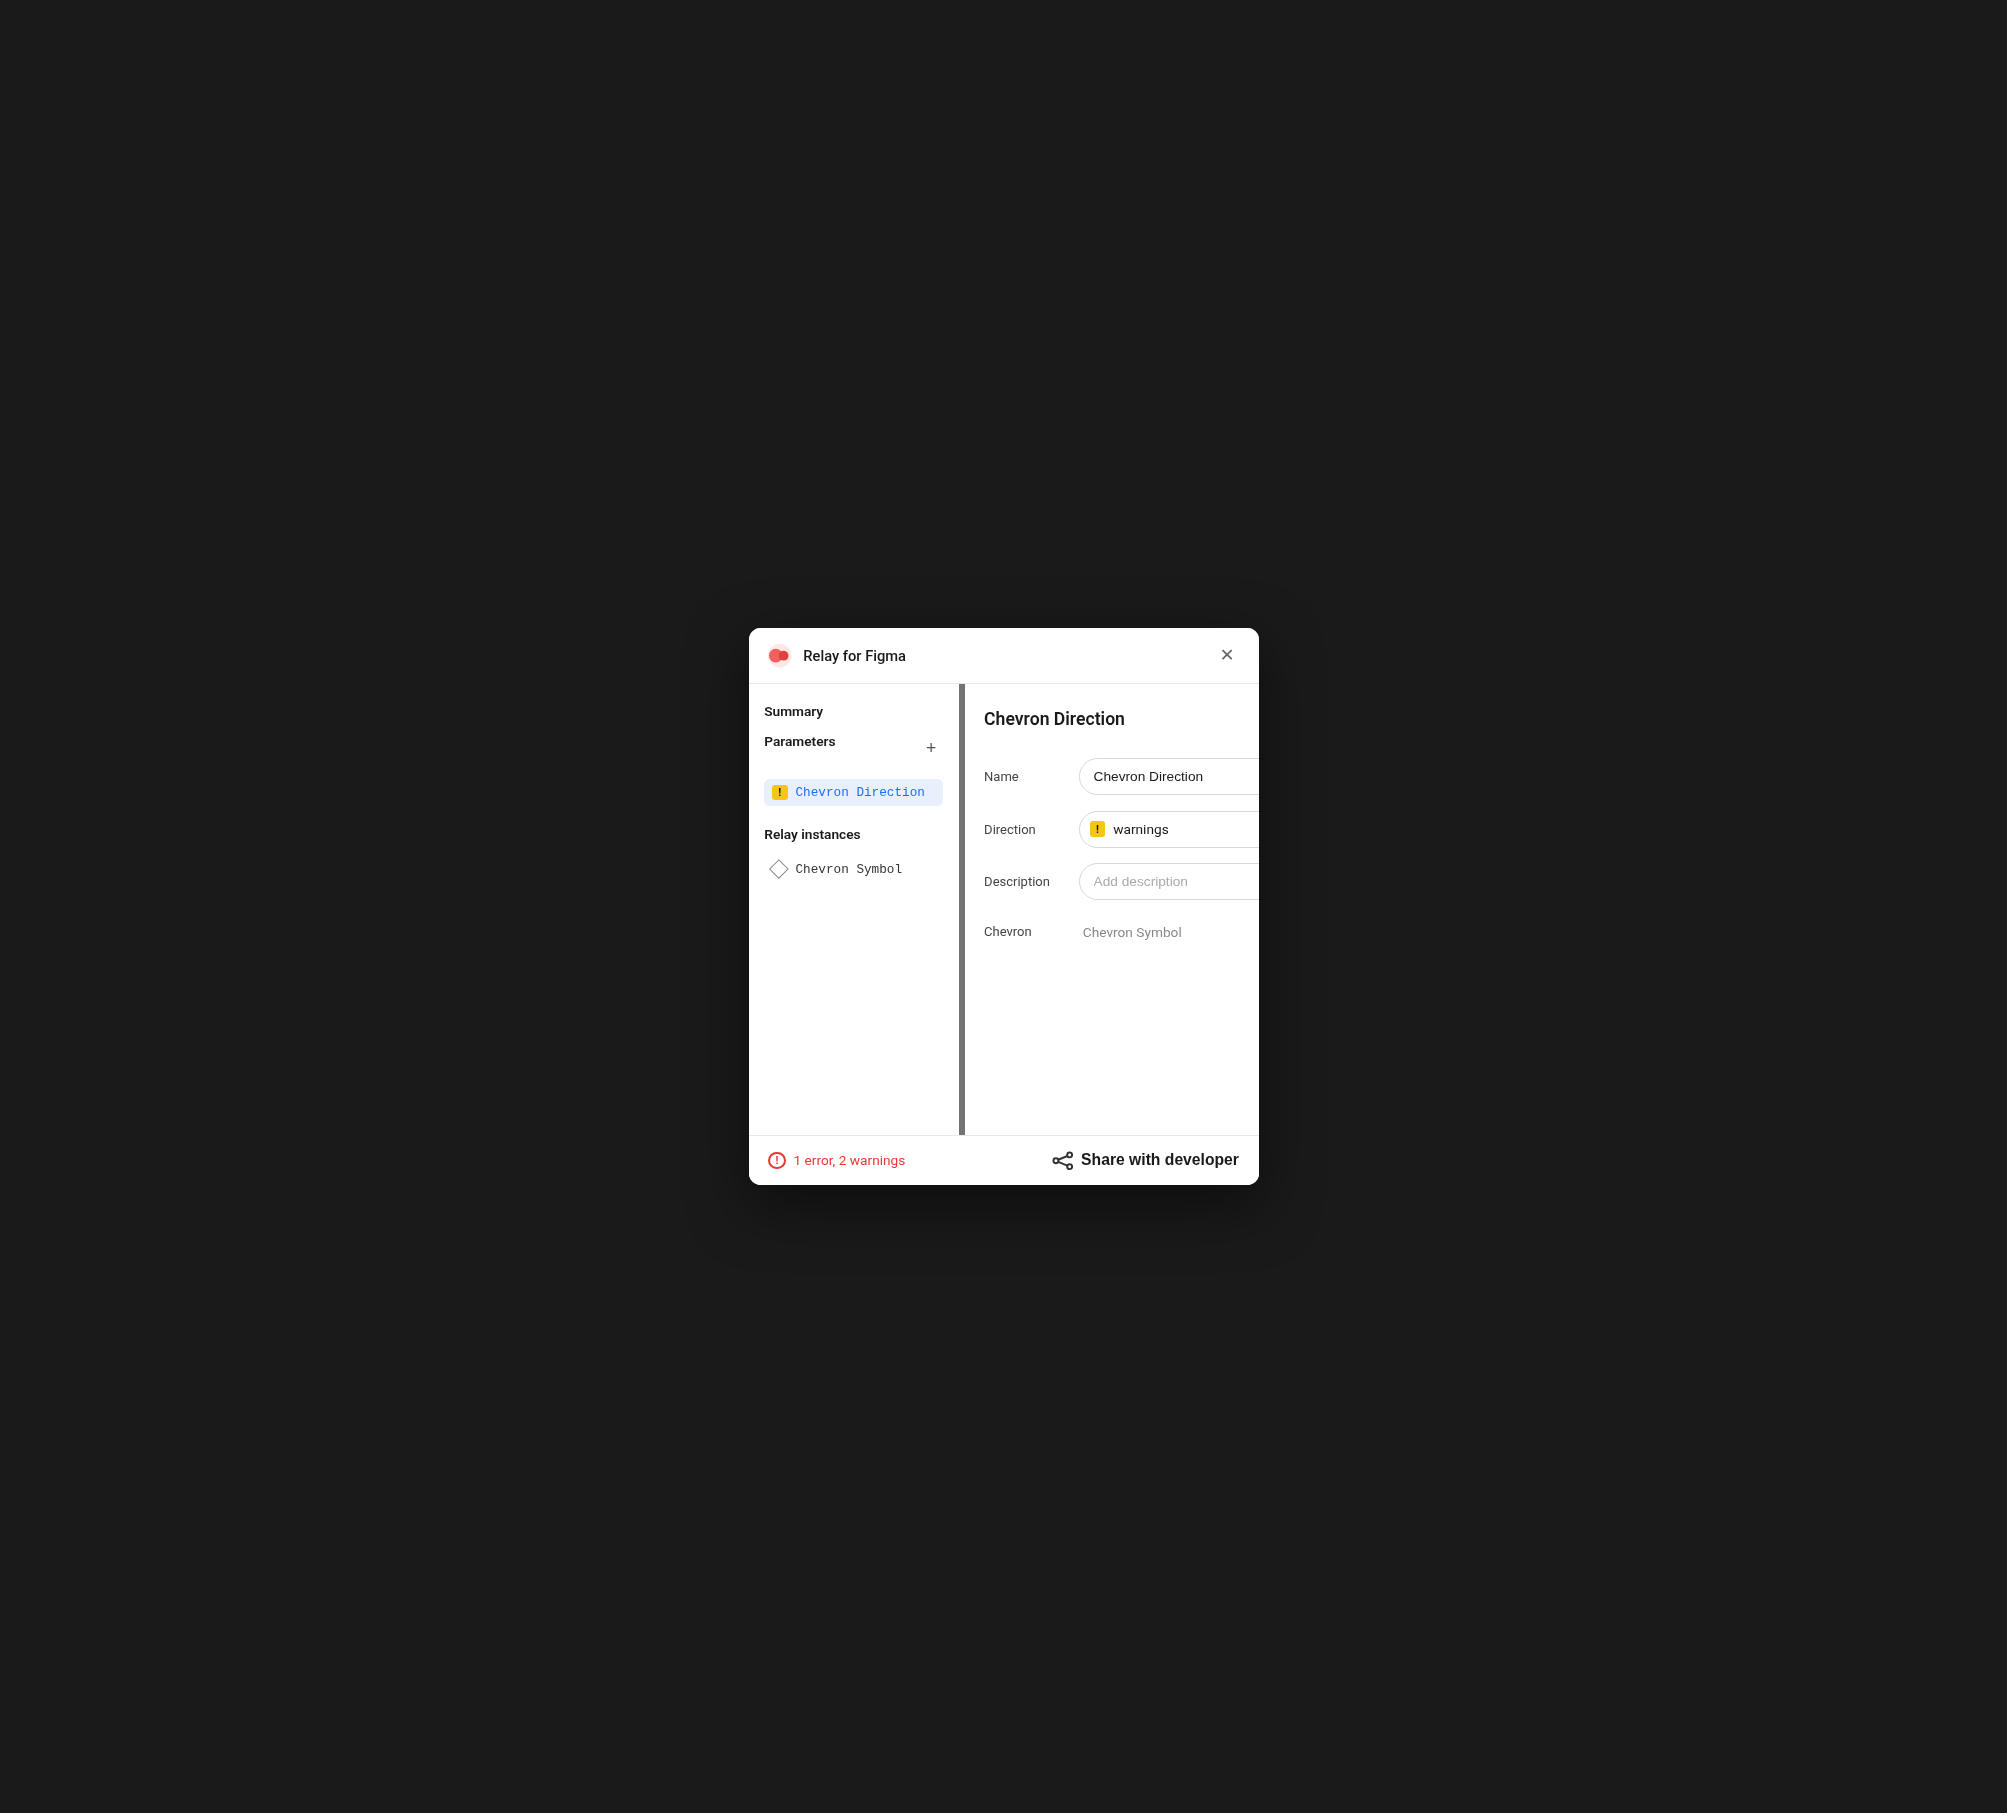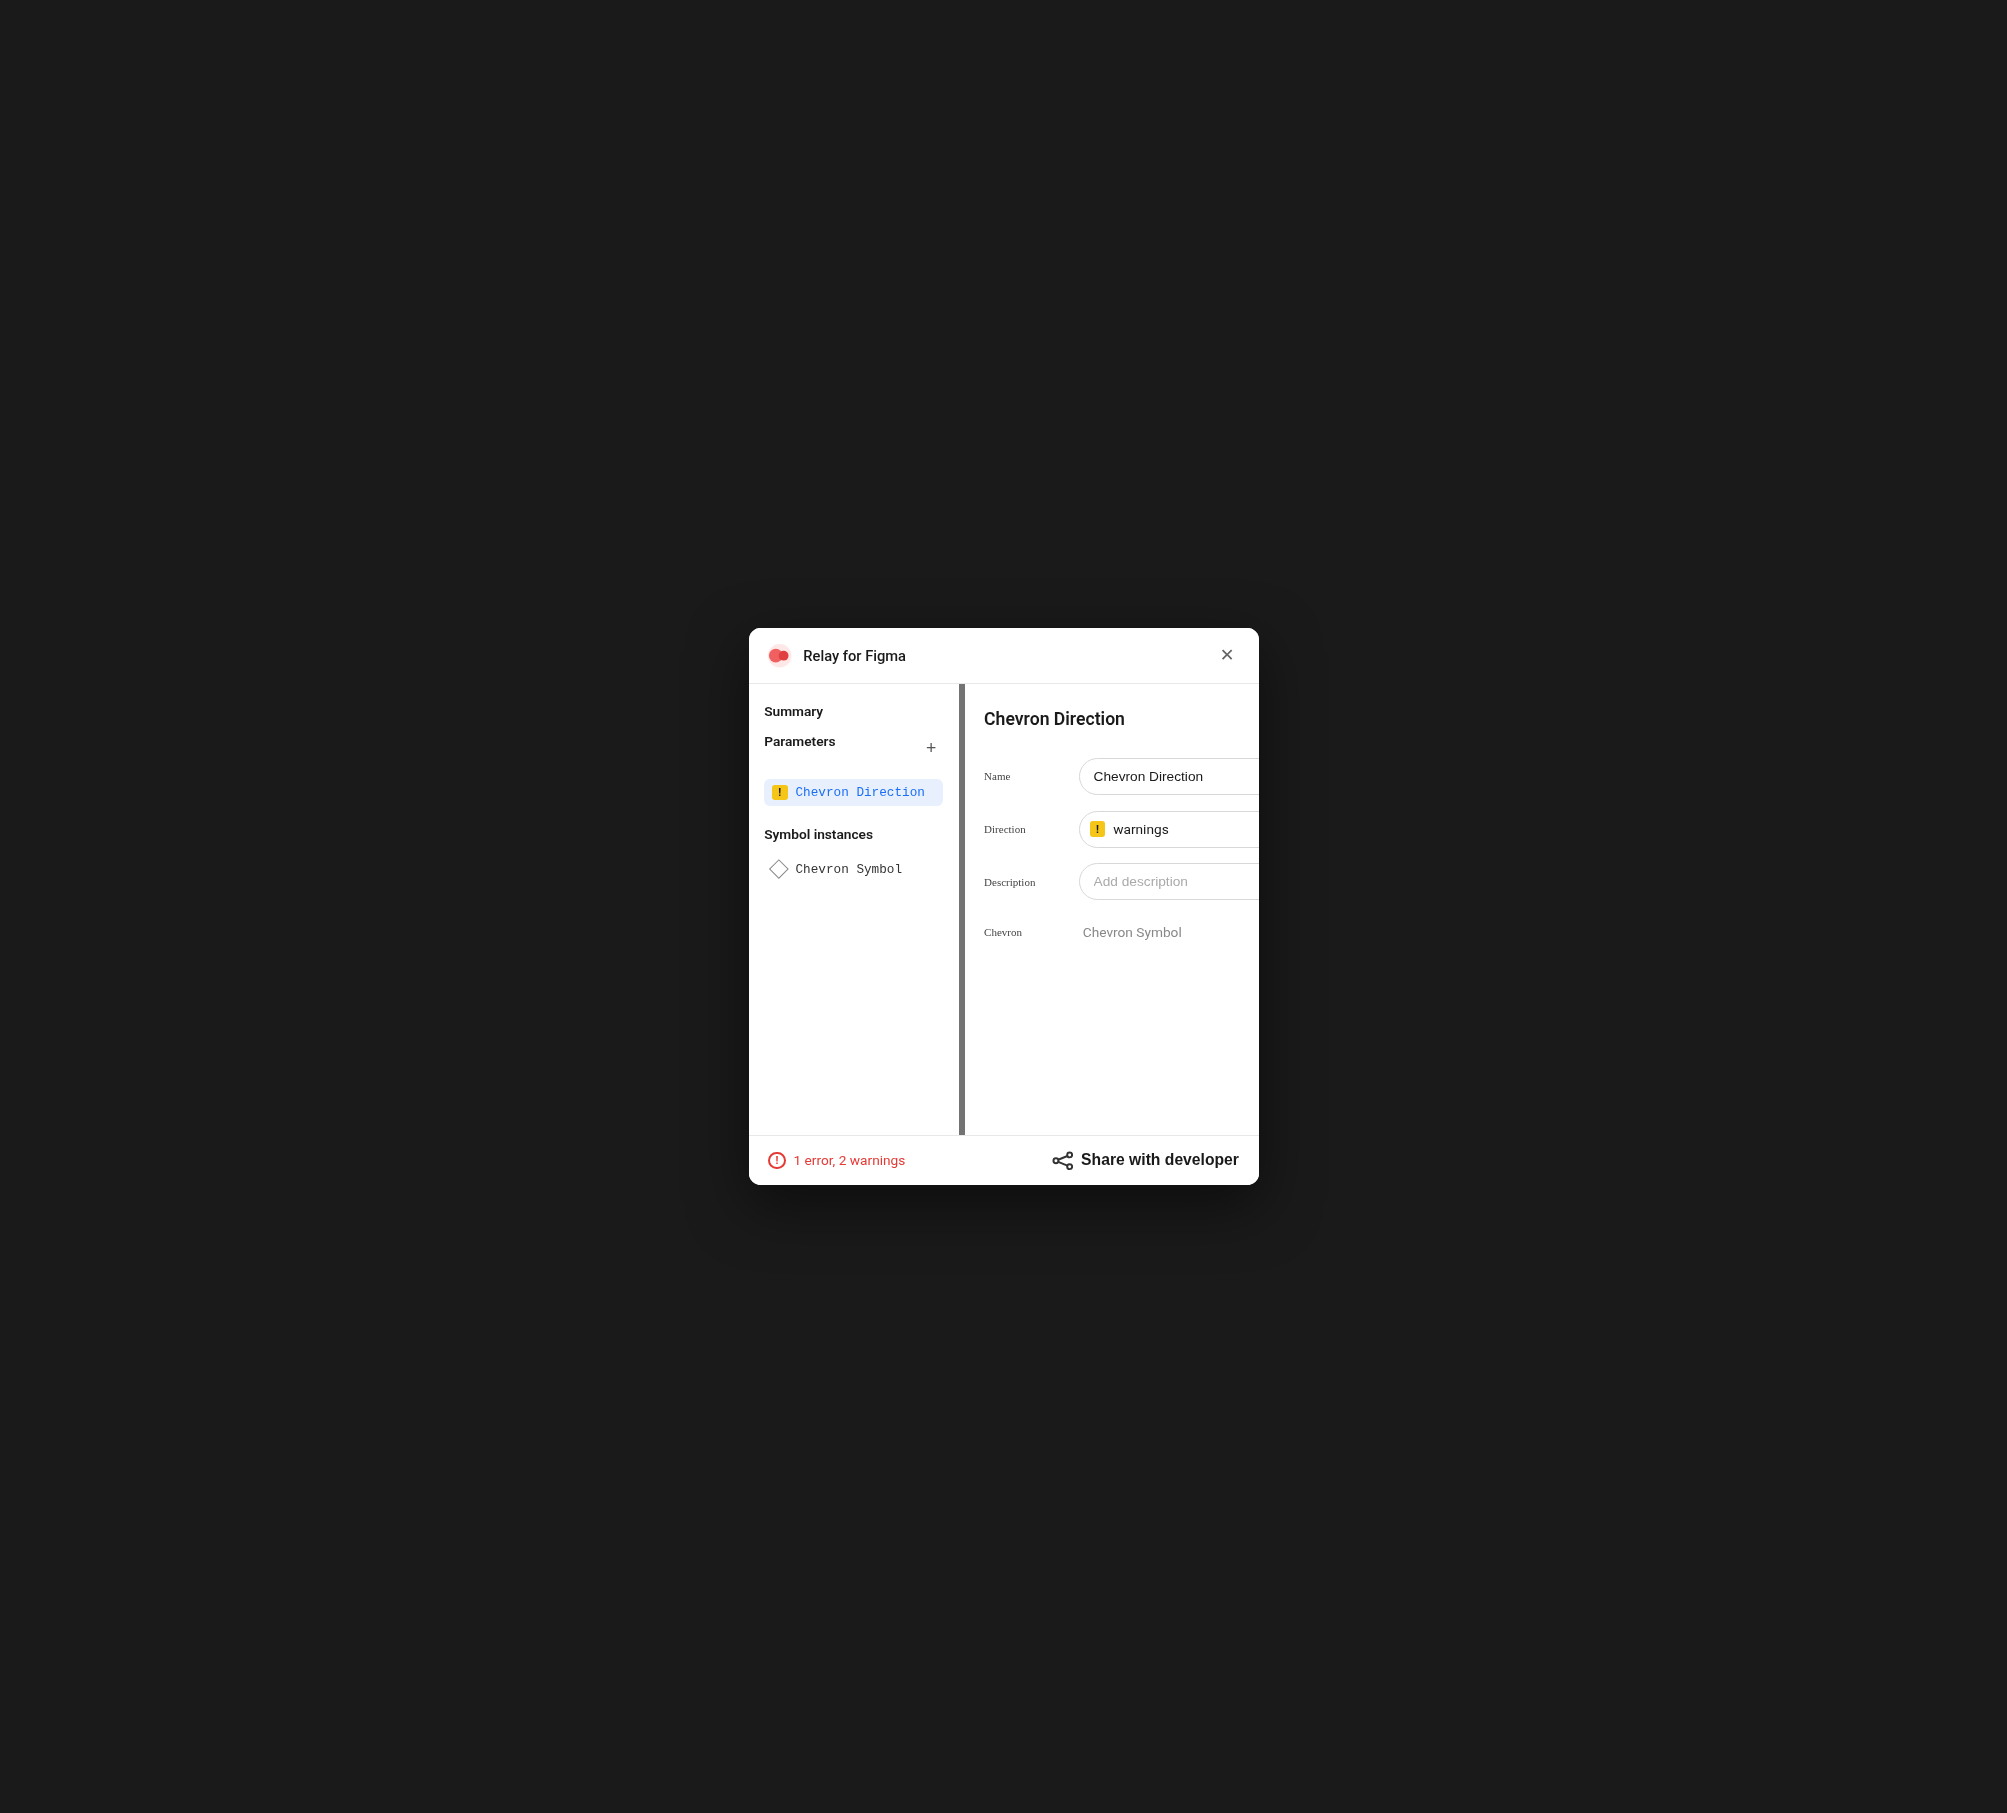--- a/index.html
+++ b/index.html
@@ -237,25 +237,24 @@
       color: #555;
       border-radius: 3.9px;
     }
     .form-row {
       display: flex;
       align-items: center;
       margin-bottom: 15.7px;
       gap: 11.8px;
     }
     .form-label {
-      font-size: 11px;
+      font-size: 13px;
       color: #444;
       width: 83px;
       flex-shrink: 0;
-      font-family: Liberation Serif, serif;
     }
     .form-input {
       flex: 1;
       height: 37px;
       border: 1.5px solid #d8d8d8;
       border-radius: 19.6px;
       padding: 0 13.7px;
       font-size: 13.7px;
       color: #1a1a1a;
       outline: none;
@@ -373,21 +372,21 @@
       </div>
 
       <div class="param-item active">
         <div class="warning-icon">
           <span>!</span>
         </div>
         <span class="param-label">Chevron Direction</span>
       </div>
 
       <div class="relay-instances-section">
-        <div class="section-title">Symbol instances</div>
+        <div class="section-title">Relay instances</div>
         <div class="instance-item">
           <div class="diamond-icon"></div>
           <span class="instance-label">Chevron Symbol</span>
         </div>
       </div>
     </div>
 
     <div class="right-panel">
       <div class="right-panel-header">
         <span class="panel-title">Chevron Direction</span>

